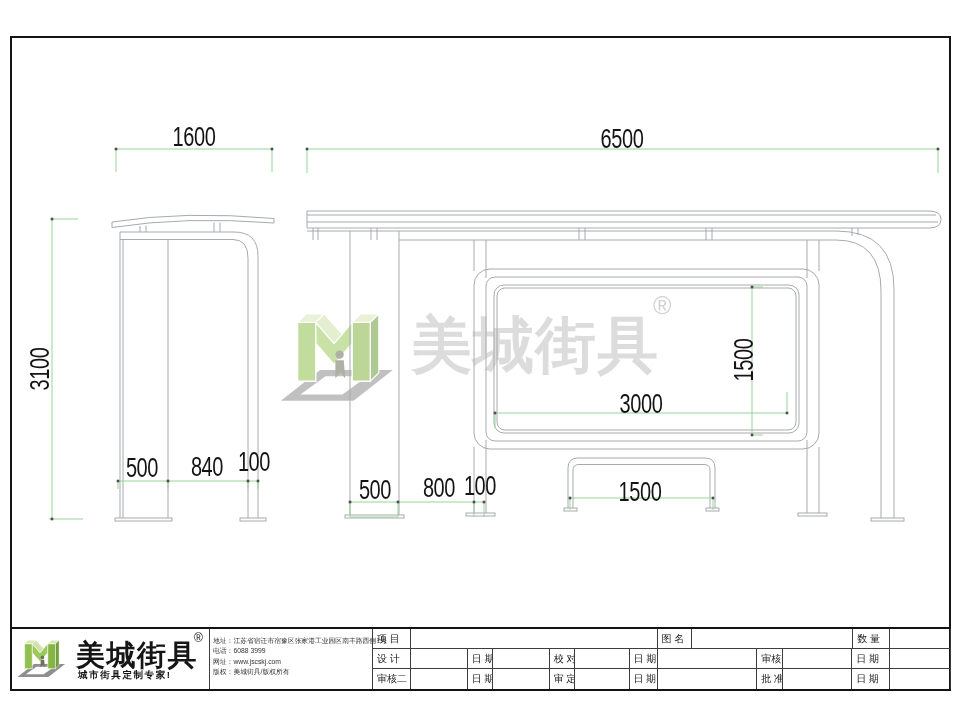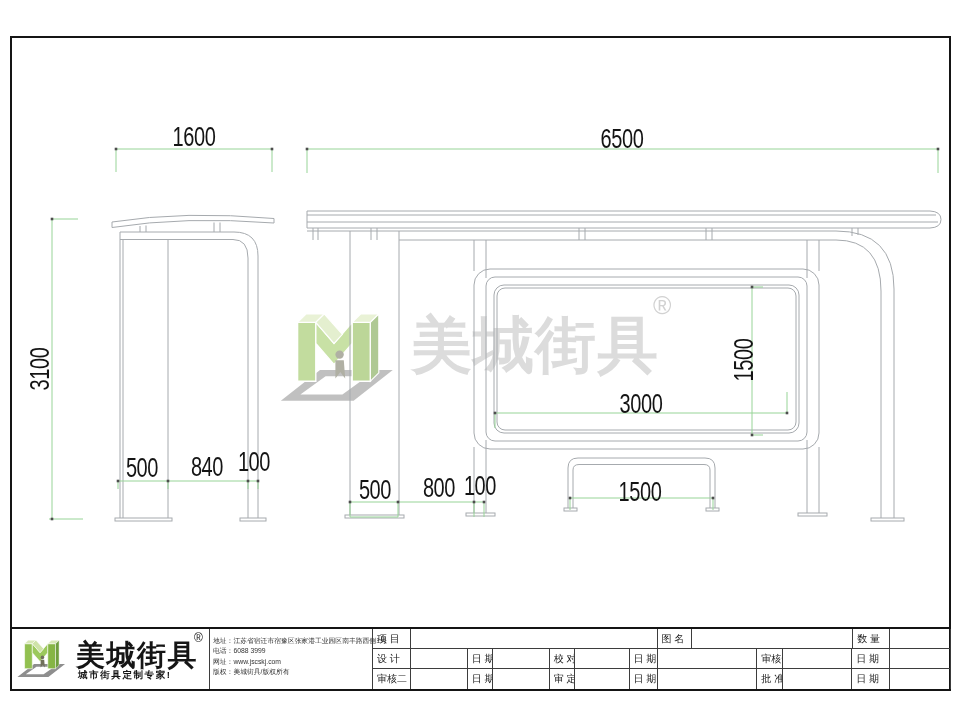--- a/index.html
+++ b/index.html
@@ -42,21 +42,21 @@
              color:#333; line-height:10.3px; white-space:nowrap; }
   #contact .row span { display:inline; }
 
   
   #tb-table { position:absolute; left:372px; top:629px; width:579px; height:60px;
               border-left:1px solid #3d3d3d; font-size:10px; color:#222; }
   .tb-row { display:flex; width:100%; height:20px; }
   .tb-cell { border-right:1px solid #3d3d3d; border-bottom:1px solid #3d3d3d;
              display:flex; align-items:center; padding-left:4px; overflow:hidden;
              white-space:nowrap; }
-  .tb-row:last-child .tb-cell { border-bottom:none; }
+  .tb-row:last-child .tb-cell { border-bottom:none;font-family:Liberation Serif, serif; }
 </style>
 </head>
 <body>
 
 <div id="stage">
 
   <svg width="0" height="0" style="position:absolute" aria-hidden="true">
     <defs>
       <g id="mc-logo">
         <path d="M2,74 L30,52 L82,52 L54,74 Z M16,69.5 L34,56.5 L64,56.5 L46,69.5 Z" fill="#8e8e8e" fill-rule="evenodd"></path>

